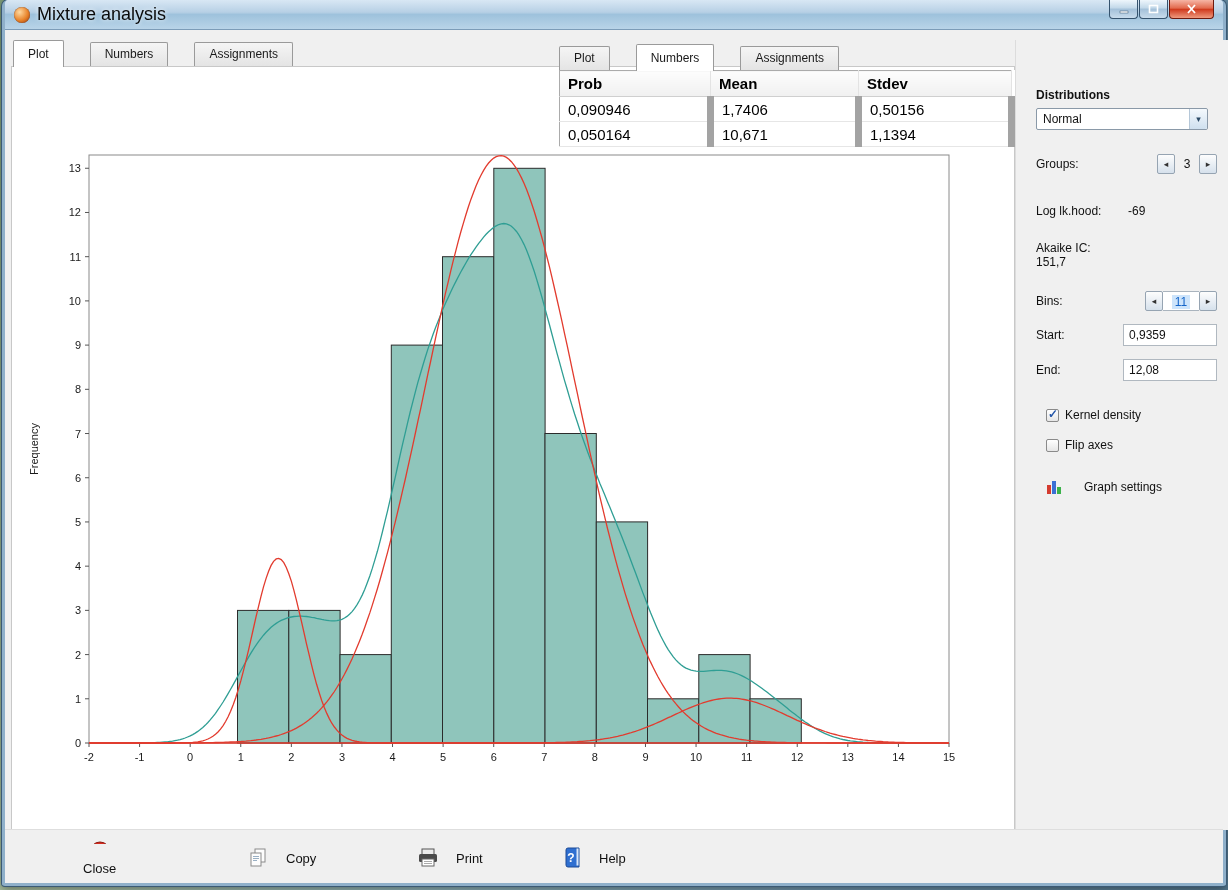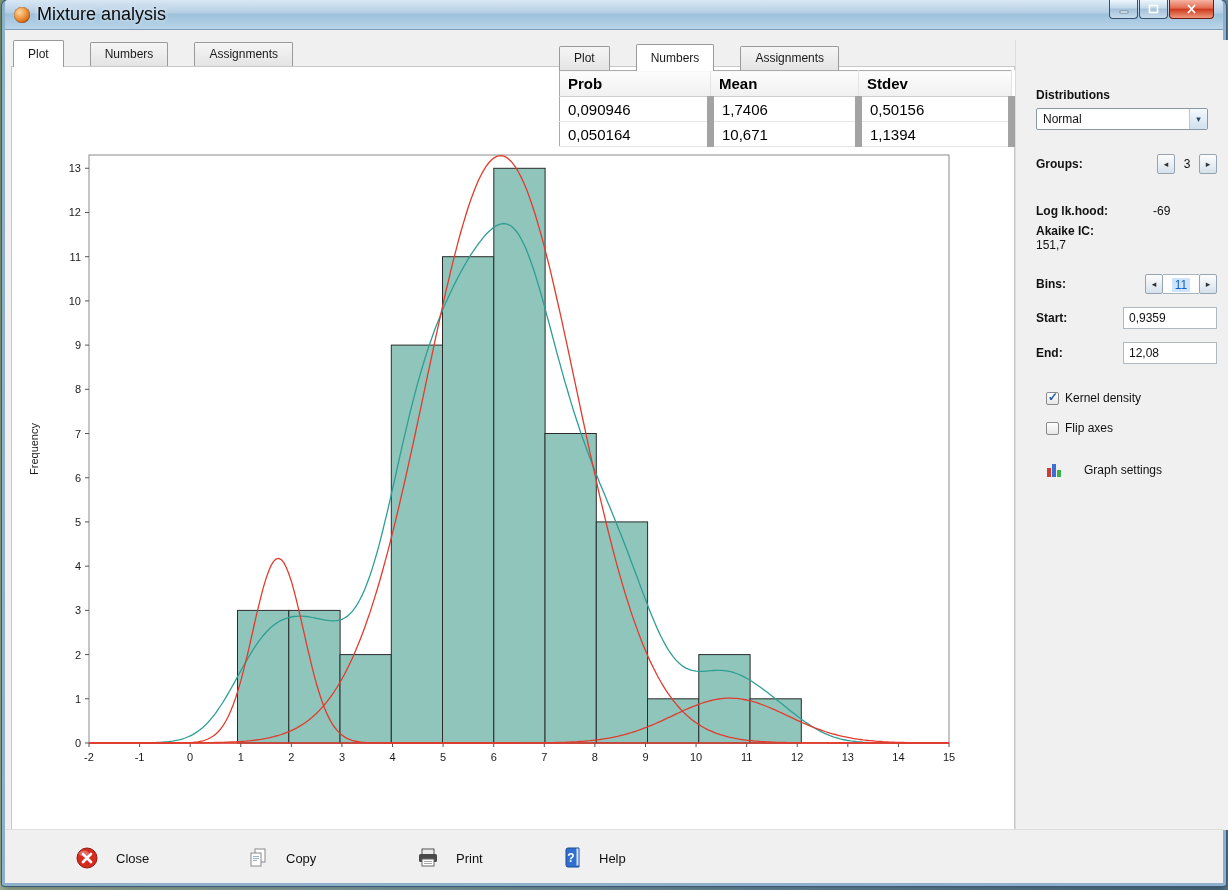--- a/index.html
+++ b/index.html
@@ -54,21 +54,21 @@
     font-size:15px; table-layout:fixed; }
   .grid th { text-align:left; font-weight:bold; background:linear-gradient(#fdfdfd,#f0f0f0);
     border-bottom:1px solid #cfcfcf; border-right:1px solid #e3e3e3; padding:4px 8px; height:25px; }
   .grid td { border-bottom:1px solid #e6e6e6; border-right:7px solid #a3a3a3; padding:3px 8px; height:25px; }
 
   
   .sidebar { position:absolute; left:1010px; top:9px; width:216px; height:790px;
     background:#f0f0f0; border-left:1px solid #dcdcdc; padding:48px 14px 0 20px; font-size:12px; color:#111; }
   .sb-title { font-weight:bold; margin-bottom:6px; }
   .sb-row { display:flex; align-items:center; justify-content:space-between; }
-  .lbl-b { font-weight:bold; }
+  .lbl-b { font-weight:normal; }
   .combo { width:172px; height:22px; background:#fff; border:1px solid #8a99a8; border-radius:2px;
     display:flex; align-items:center; margin-bottom:24px; }
   .combo-val { flex:1; padding:0 6px; }
   .combo-btn { width:18px; height:20px; border-left:1px solid #b5c7d8; border-radius:0 2px 2px 0;
     background:linear-gradient(#f4f9fd,#cfe0ef); display:flex; align-items:center; justify-content:center;
     font-size:9px; color:#2c4a66; }
   .spin { display:flex; align-items:center; }
   .spin-btn { width:18px; height:20px; border:1px solid #96a4b2; border-radius:2px;
     background:linear-gradient(#fdfdfd,#d6e1ec); display:flex; align-items:center; justify-content:center;
     font-size:9px; color:#333; }
@@ -258,21 +258,21 @@
 
         <div class="sb-row" style="margin-bottom:30px;">
           <span class="lbl-b">Groups:</span>
           <span class="spin">
             <span class="spin-btn">◂</span>
             <span class="spin-num">3</span>
             <span class="spin-btn">▸</span>
           </span>
         </div>
 
-        <div class="statline" style="margin-bottom:4px;gap:25px;">
+        <div class="statline" style="margin-bottom:21px;">
           <span class="lbl-b">Log lk.hood:</span>
           <span>-69</span>
         </div>
         <div class="statline" style="margin-bottom:34px;flex-direction:column;">
           <span class="lbl-b">Akaike IC:</span>
           <span>151,7</span>
         </div>
 
         <div class="sb-row" style="margin-bottom:13px;">
           <span class="lbl-b">Bins:</span>
@@ -305,21 +305,21 @@
           <svg width="16" height="16">
             <rect x="1" y="6" width="4" height="9" fill="#d43b2f"></rect>
             <rect x="6" y="2" width="4" height="13" fill="#3b6fd4"></rect>
             <rect x="11" y="8" width="4" height="7" fill="#3bb24a"></rect>
           </svg>
           <span>Graph settings</span>
         </div>
       </div>
 
       <div class="toolbar">
-        <div class="toolbtn" style="left:60px;">
+        <div class="toolbtn" style="left:68px;flex-direction:column;">
           <svg width="24" height="24">
             <circle cx="12" cy="12" r="10" fill="#d62b1f" stroke="#8e1a10"></circle>
             <ellipse cx="9" cy="7.5" rx="5" ry="3" fill="#ffffff" opacity="0.3"></ellipse>
             <path d="M8 8 L16 16 M16 8 L8 16" stroke="#fff" stroke-width="2.6" stroke-linecap="round"></path>
           </svg>
           <span>Close</span>
         </div>
         <div class="toolbtn" style="left:232px;">
           <svg width="22" height="22">
             <rect x="8" y="2" width="10" height="13" fill="#fdfdfd" stroke="#8a8a8a"></rect>

